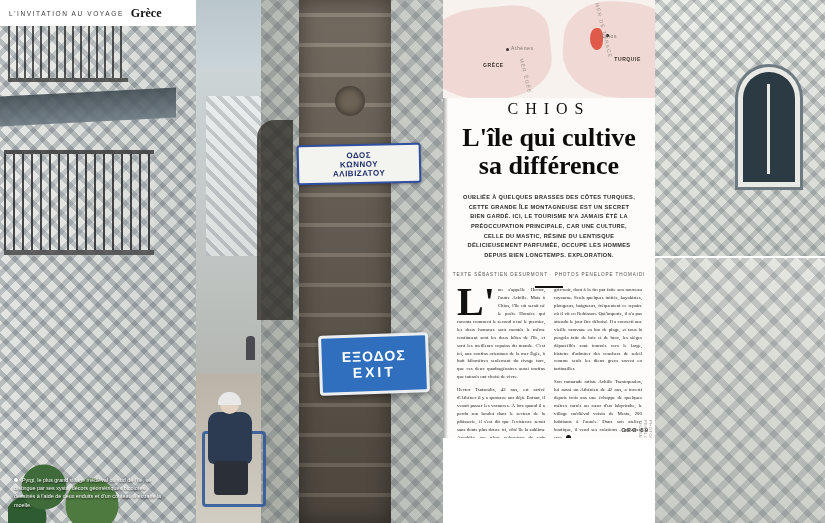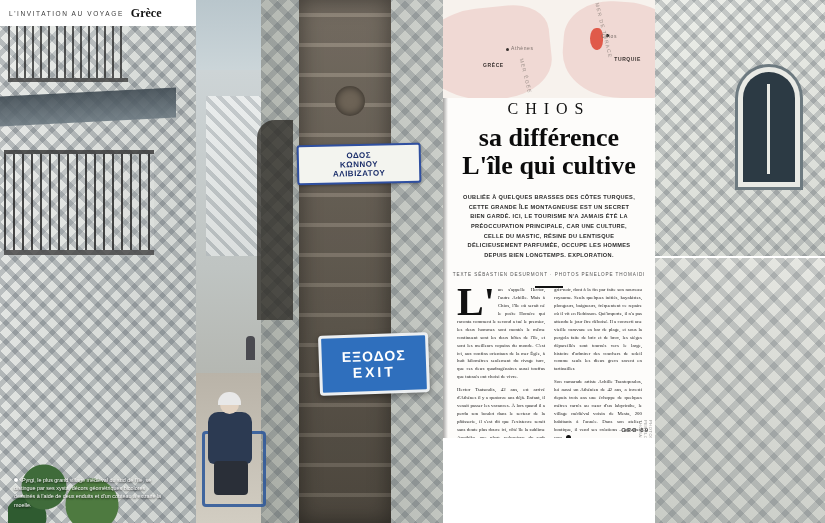--- a/index.html
+++ b/index.html
@@ -228,22 +228,22 @@
       <span class="map-lbl b" style="left:40px;top:62px">GRÈCE</span>
       <span class="map-lbl b" style="right:14px;top:56px">TURQUIE</span>
       <span class="map-lbl" style="right:38px;top:33px">Chios</span>
       <span class="vert-lbl" style="left:80px;top:58px">MER ÉGÉE</span>
       <span class="vert-lbl" style="right:48px;top:2px">MER DE THRACE</span>
     </div>
 
     <div class="title-block">
       <div class="chios-kicker">CHIOS</div>
       <div class="big-title">
+        <div>L'île qui cultive</div>
         <div>sa différence</div>
-        <div>L'île qui cultive</div>
       </div>
       <div class="standfirst">OUBLIÉE À QUELQUES BRASSES DES CÔTES TURQUES, CETTE GRANDE ÎLE MONTAGNEUSE EST UN SECRET BIEN GARDÉ. ICI, LE TOURISME N'A JAMAIS ÉTÉ LA PRÉOCCUPATION PRINCIPALE, CAR UNE CULTURE, CELLE DU MASTIC, RÉSINE DU LENTISQUE DÉLICIEUSEMENT PARFUMÉE, OCCUPE LES HOMMES DEPUIS BIEN LONGTEMPS. EXPLORATION.</div>
       <div class="credits">TEXTE SÉBASTIEN DESURMONT  ·  PHOTOS PENELOPE THOMAIDI</div>
       <div class="rule"></div>
     </div>
 
     <div class="cols">
       <div class="col">
         <p><span class="dropcap">L'</span><span>un s'appelle Hector, l'autre Achille. Mais à Chios, l'île où serait né le poète Homère qui raconta comment le second a tué le premier, les deux hommes sont montés le même continuent sont les deux hôtes de l'île, et sont les meilleurs copains du monde. C'est ici, aux confins orientaux de la mer Égée, à huit kilomètres seulement du rivage turc, que ces deux quadragénaires aussi touffus que tatoués ont choisi de vivre.</span></p>
         <p>Hector Tsatsoulis, 42 ans, est arrivé d'Athènes il y a quatorze ans déjà. Enfant, il venait passer les vacances. À lors quand il a perdu son boulot dans le secteur de la pâtisserie, il s'est dit que l'existence serait sans doute plus douce ici, côté île la sublime Apothika, une plage volcanique du sud-ouest de l'île, au sable</p>

